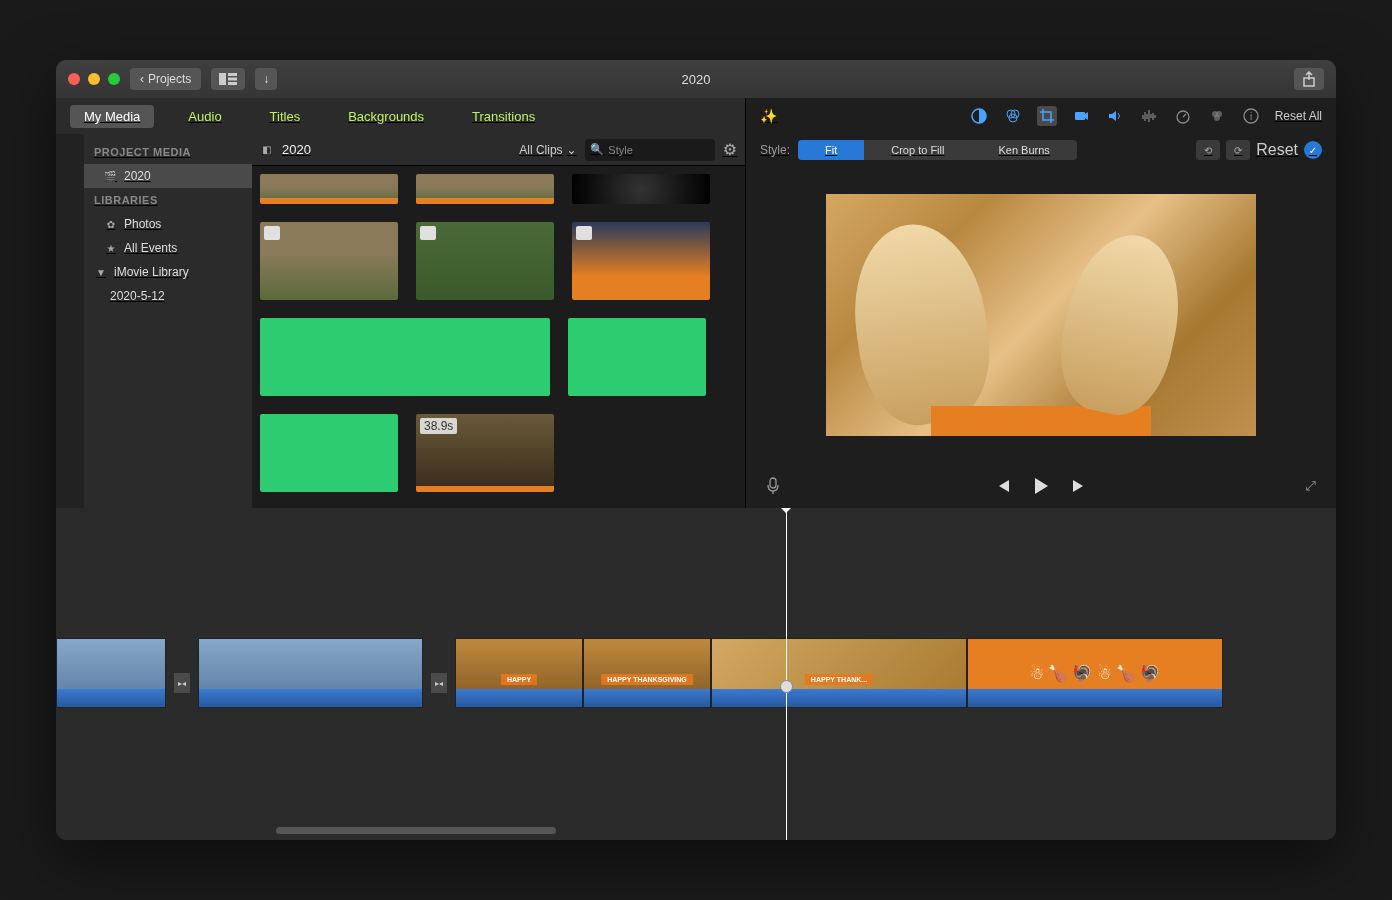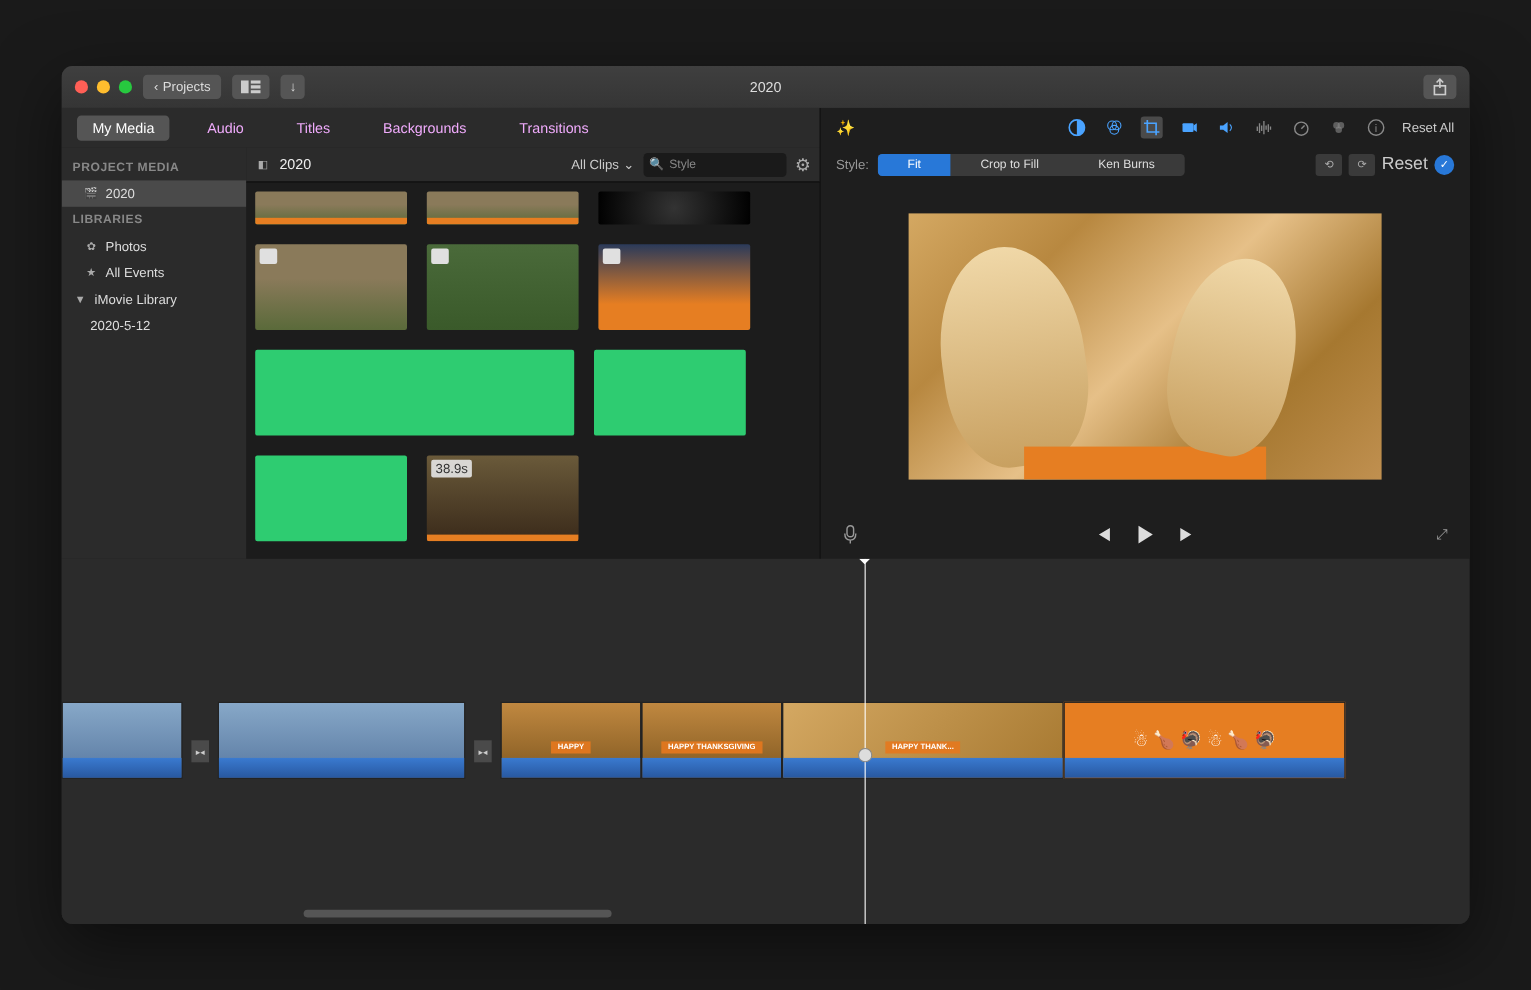--- a/index.html
+++ b/index.html
@@ -6,26 +6,26 @@
 body { background:#1a1a1a; display:flex; justify-content:center; align-items:center; height:900px; }
 .window { width:1280px; height:780px; background:#2b2b2b; border-radius:10px; overflow:hidden; box-shadow:0 20px 60px rgba(0,0,0,.5); display:flex; flex-direction:column; }
 .titlebar { height:38px; background:linear-gradient(#3f3f3f,#353535); display:flex; align-items:center; padding:0 12px; position:relative; }
 .traffic { display:flex; gap:8px; }
 .dot { width:12px; height:12px; border-radius:50%; }
 .dot.r{background:#ff5f56}.dot.y{background:#ffbd2e}.dot.g{background:#27c93f}
 .tb-btn { margin-left:10px; height:22px; padding:0 10px; background:#555; border-radius:4px; display:flex; align-items:center; color:#ddd; font-size:12px; gap:4px; cursor:pointer; }
 .tb-btn.icon-only{padding:0 8px}
 .title { position:absolute; left:50%; transform:translateX(-50%); color:#ddd; font-size:13px; font-weight:500; }
 .share-btn{margin-left:auto}
-.upper { display:flex; height:410px; min-height:0; }
+.upper { display:flex; height:410px; min-height:0;text-decoration:underline; }
 .left-pane { width:690px; display:flex; flex-direction:column; background:#222; border-right:1px solid #000; }
 .tabs { height:36px; display:flex; align-items:center; padding:0 14px; gap:20px; background:#2b2b2b; }
-.tab { color:#f0abfc; font-size:13px; padding:4px 14px; border-radius:4px; cursor:pointer; }
+.tab { color:#bef264; font-size:13px; padding:4px 14px; border-radius:4px; cursor:pointer; }
 .tab.active { background:#555; color:#fff; }
-.browser { flex:1; display:flex; min-height:0; }
+.browser { flex:1; display:flex; min-height:0;margin-left:28px; }
 .sidebar { width:168px; background:#2b2b2b; padding:6px 0; overflow-y:auto; font-size:12px; }
 .side-h { color:#888; font-weight:600; padding:6px 10px; font-size:11px; letter-spacing:.5px; }
 .side-i { color:#ddd; padding:5px 10px 5px 20px; display:flex; align-items:center; gap:6px; cursor:pointer; }
 .side-i.sel{background:#4a4a4a}
 .side-i.sub{padding-left:26px}
 .ic{width:14px;height:14px;display:inline-flex;align-items:center;justify-content:center;color:#aaa;font-size:10px}
 .mediahdr { height:32px; background:#2b2b2b; display:flex; align-items:center; padding:0 8px; gap:8px; border-bottom:1px solid #000; }
 .mediahdr .nm{color:#eee;font-size:13px;font-weight:500}
 .dropdown{margin-left:auto;color:#ccc;font-size:12px;display:flex;align-items:center;gap:4px}
 .search{flex:0 0 130px;height:22px;background:#1a1a1a;border-radius:4px;display:flex;align-items:center;padding:0 6px;color:#888;font-size:11px;gap:4px}

